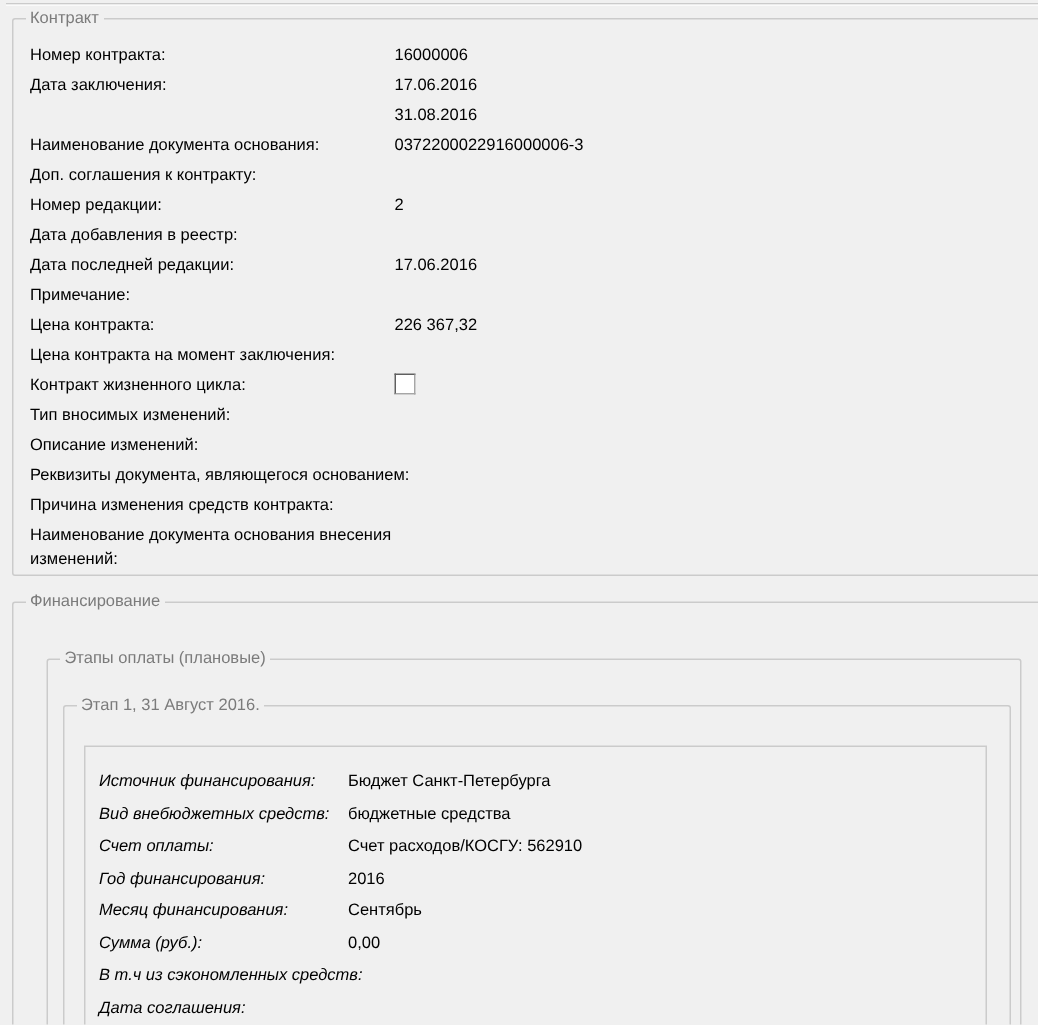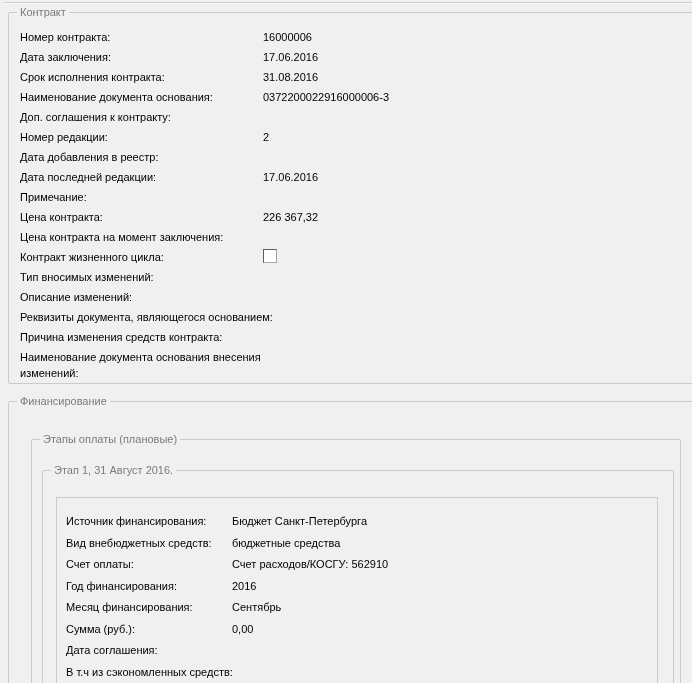--- a/index.html
+++ b/index.html
@@ -46,21 +46,21 @@
   #stages   { left:22px; top:25px; width:650px; height:320px; }
   #stage1   { left:10px; top:18px; width:632px; height:235px; }
 
   .inner-box {
     position:absolute; left:13px; top:20px; width:602px; height:200px;
     border:1px solid var(--line, #cdcdcd); box-sizing:border-box;
     background:transparent;
   }
   .s-rows { margin:13px 0 0 9px; }
   .s-row { position:relative; height:21.5px; box-sizing:border-box; padding-top:3px; line-height:14px; }
-  .s-lbl { display:inline-block; max-width:280px; vertical-align:top; }
+  .s-lbl { display:inline-block; max-width:280px; vertical-align:top;font-style:italic; }
   .s-val { position:absolute; left:166px; top:3px; line-height:14px; white-space:nowrap; }
 </style>
 </head>
 <body>
 
 <div class="screen">
 
   <div class="top-divider"></div>
 
   <fieldset id="contract">
@@ -73,21 +73,20 @@
           <span class="c-val">16000006</span>
         </div>
 
         <div class="c-row">
           <span class="c-lbl">Дата заключения:</span>
           
           <span class="c-val">17.06.2016</span>
         </div>
 
         <div class="c-row">
-          <span class="c-lbl">Срок исполнения контракта:</span>
           
           <span class="c-val">31.08.2016</span>
         </div>
 
         <div class="c-row">
           <span class="c-lbl">Наименование документа основания:</span>
           
           <span class="c-val">0372200022916000006-3</span>
         </div>
 
@@ -207,26 +206,26 @@
                 <span class="s-lbl">Месяц финансирования:</span>
                 <span class="s-val">Сентябрь</span>
               </div>
 
               <div class="s-row">
                 <span class="s-lbl">Сумма (руб.):</span>
                 <span class="s-val">0,00</span>
               </div>
 
               <div class="s-row">
+                <span class="s-lbl">В т.ч из сэкономленных средств:</span>
+                <span class="s-val"></span>
+              </div>
+
+              <div class="s-row">
                 <span class="s-lbl">Дата соглашения:</span>
-                <span class="s-val"></span>
-              </div>
-
-              <div class="s-row">
-                <span class="s-lbl">В т.ч из сэкономленных средств:</span>
                 <span class="s-val"></span>
               </div>
 
             </div>
         </div>
 
       </fieldset>
     </fieldset>
   </fieldset>
 

